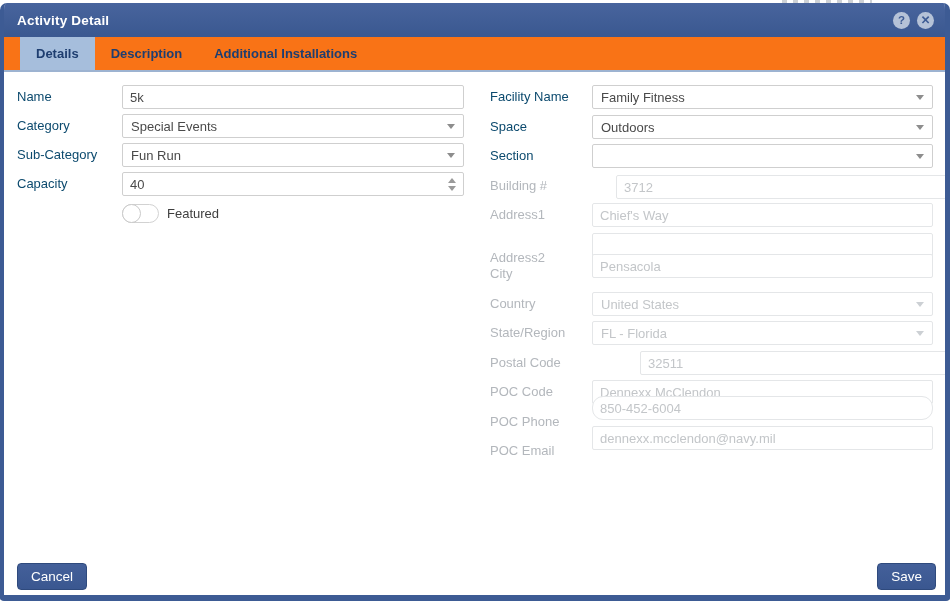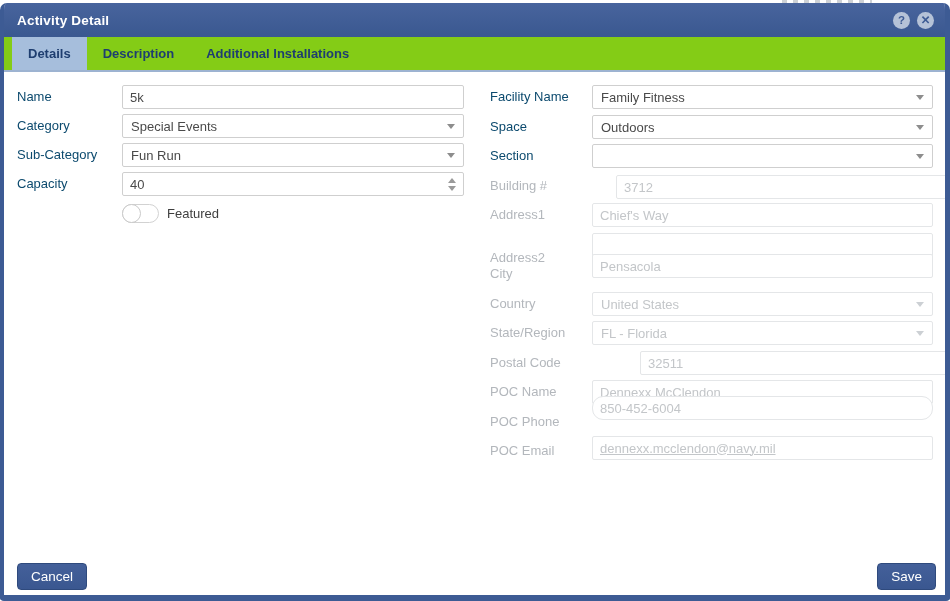--- a/index.html
+++ b/index.html
@@ -23,21 +23,21 @@
     display:flex;align-items:center;padding:0 11px 0 13px;box-sizing:border-box;
   }
   .titlebar .title{color:#fff;font-size:13.5px;font-weight:bold;letter-spacing:.2px}
   .titlebar .spacer{flex:1}
   .circle-btn{
     width:17px;height:17px;border-radius:50%;background:#b5c2d7;color:#3d5b94;
     display:flex;align-items:center;justify-content:center;
     font-size:11.5px;font-weight:bold;margin-left:7px;cursor:pointer;user-select:none;
   }
   .tabstrip{
-    height:33px;background:#84cc16;display:flex;padding-left:8px;
+    height:33px;background:#f97316;display:flex;padding-left:16px;
     border-bottom:2px solid #9db3d1;box-sizing:content-box;
   }
   .tab{
     height:33px;line-height:33px;padding:0 16px;font-size:13px;font-weight:bold;
     color:#1e3e70;cursor:pointer;white-space:nowrap;
   }
   .tab.active{background:#a6bedc}
 
   .content{position:relative;height:526px;background:#fff}
 
@@ -173,25 +173,25 @@
 
     <label class="flabel rcol-lbl dis" style="top:249px">State/Region</label>
     <div class="ctl sel rcol-ctl dis" style="top:249px">
       <span class="sel-txt">FL - Florida</span>
       <span class="arrow"></span>
     </div>
 
     <label class="flabel rcol-lbl dis" style="top:279px">Postal Code</label>
     <input class="ctl rcol-ctl dis" style="top: 279px; margin-left: 48px;" value="32511">
 
-    <label class="flabel rcol-lbl dis" style="top:308px">POC Name</label>
+    <label class="flabel rcol-lbl dis" style="top:308px">POC Code</label>
     <input class="ctl rcol-ctl dis" style="top: 308px;" value="Dennexx McClendon">
 
     <label class="flabel rcol-lbl dis" style="top:338px">POC Phone</label>
     <input class="ctl rcol-ctl dis" style="top: 324px; border-radius: 11px;" value="850-452-6004">
 
     <label class="flabel rcol-lbl dis" style="top:367px">POC Email</label>
-    <input class="ctl rcol-ctl dis" style="top: 364px; text-decoration: underline;" value="dennexx.mcclendon@navy.mil">
+    <input class="ctl rcol-ctl dis" style="top: 354px;" value="dennexx.mcclendon@navy.mil">
 
     <button class="btn cancel">Cancel</button>
     <button class="btn save">Save</button>
   </div>
 </div>
 
 </body></html>

